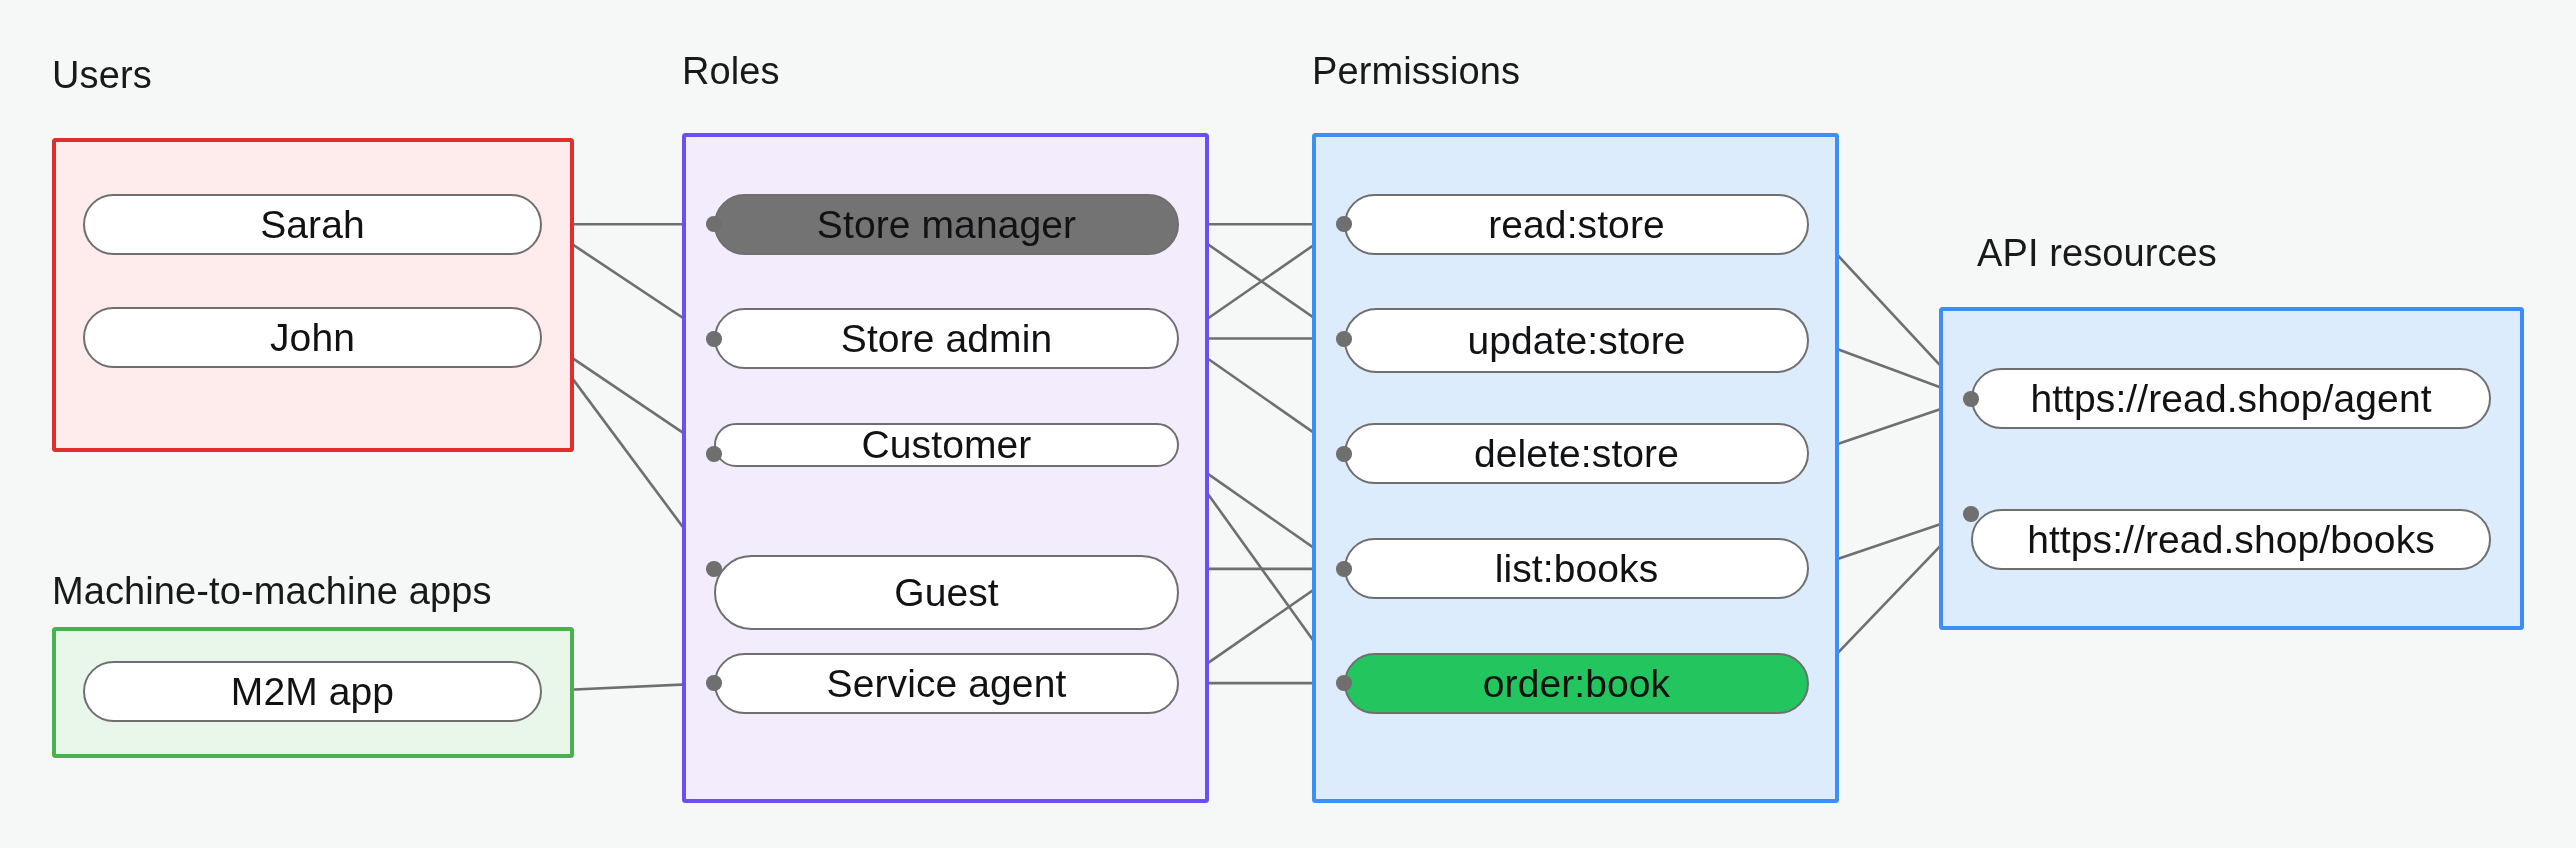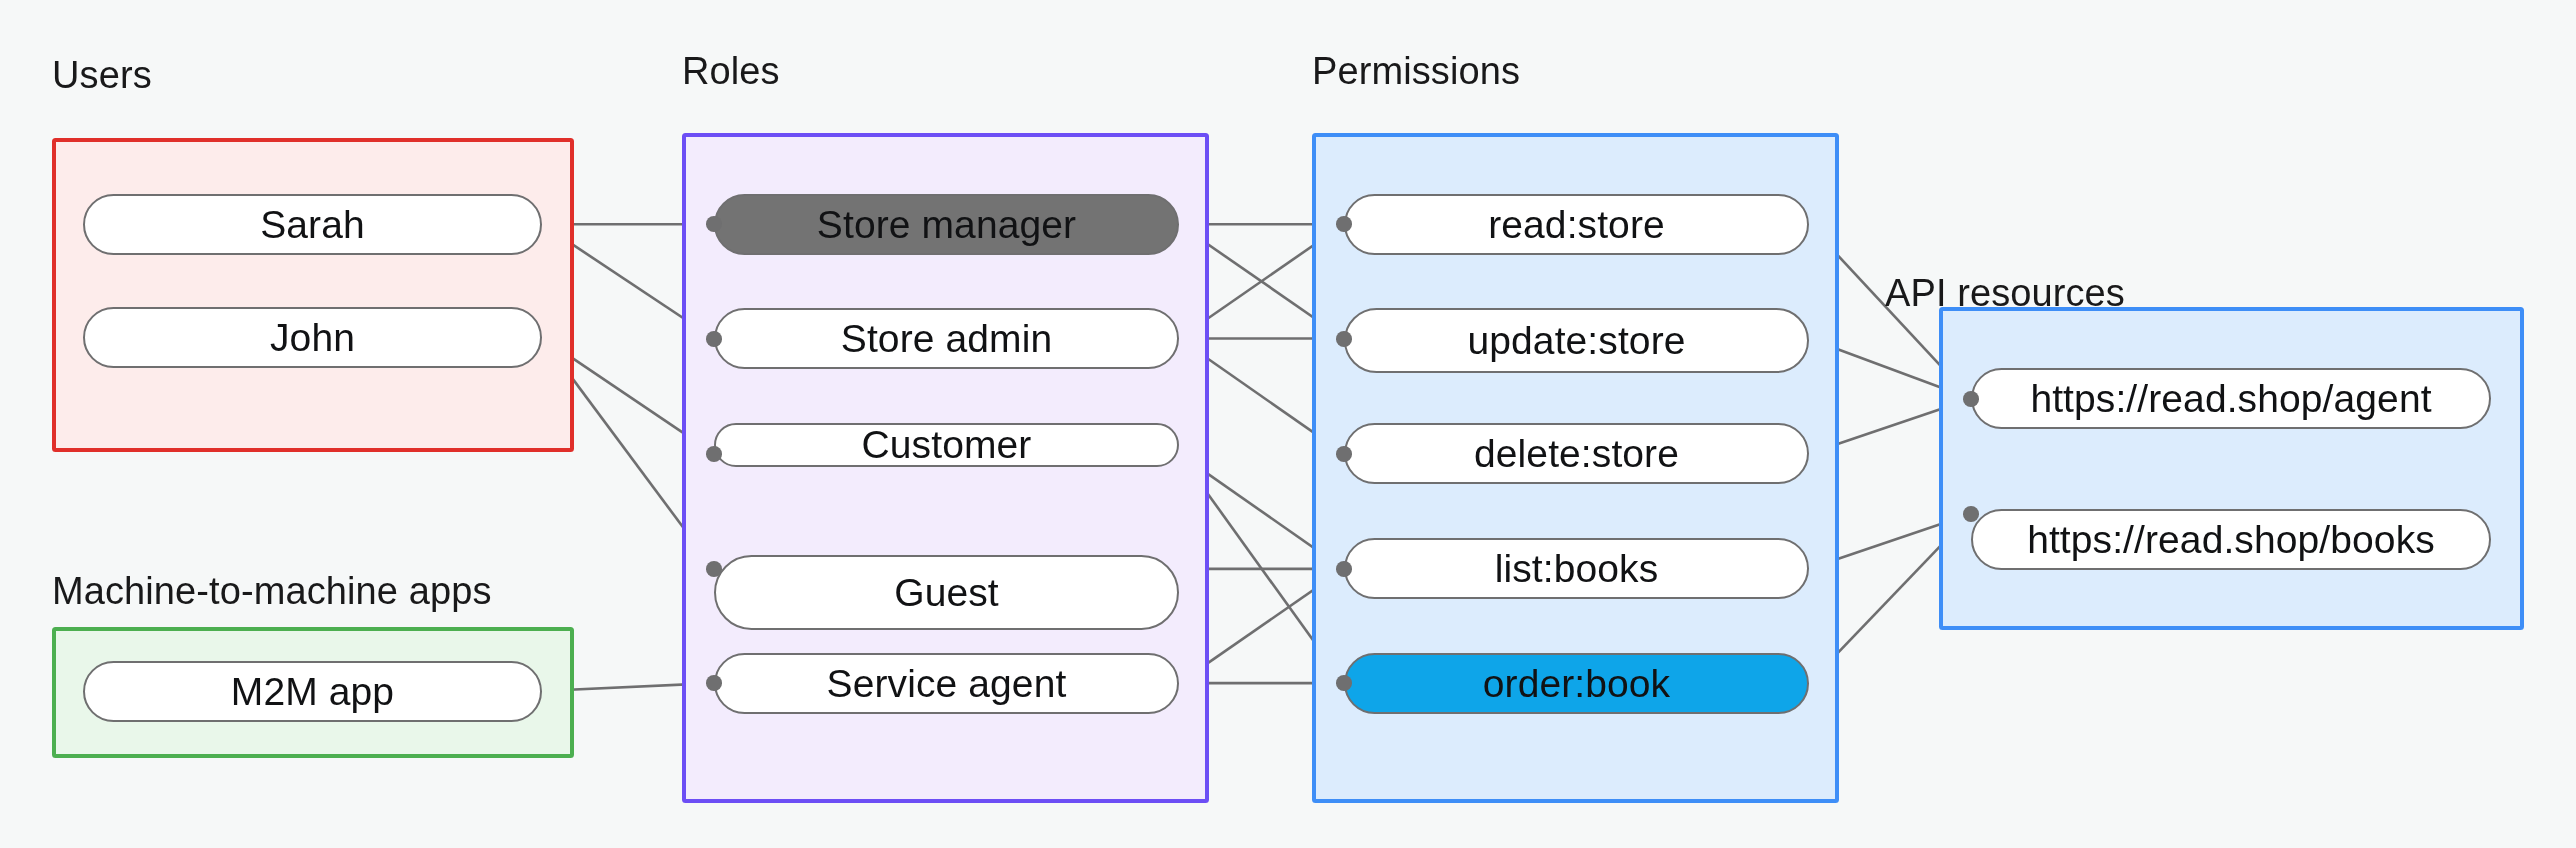--- a/index.html
+++ b/index.html
@@ -78,21 +78,21 @@
     </svg>
   <div id="groups-layer">
       <div class="grp-label" style="left: 52px; top: 56px;">Users</div>
       <div class="grp-box" style="left: 52px; top: 138px; width: 522px; height: 314px; border-color: rgb(224, 47, 42); background: rgb(253, 236, 235);"></div>
       <div class="grp-label" style="left: 52px; top: 572px;">Machine-to-machine apps</div>
       <div class="grp-box" style="left: 52px; top: 627px; width: 522px; height: 131px; border-color: rgb(76, 175, 80); background: rgb(233, 247, 234);"></div>
       <div class="grp-label" style="left: 682px; top: 52px;">Roles</div>
       <div class="grp-box" style="left: 682px; top: 133px; width: 527px; height: 670px; border-color: rgb(108, 78, 245); background: rgb(243, 236, 253);"></div>
       <div class="grp-label" style="left: 1312px; top: 52px;">Permissions</div>
       <div class="grp-box" style="left: 1312px; top: 133px; width: 527px; height: 670px; border-color: rgb(62, 142, 247); background: rgb(220, 236, 253);"></div>
-      <div class="grp-label" style="left: 1885px; top: 234px; margin-top: 40px;">API resources</div>
+      <div class="grp-label" style="left: 1977px; top: 234px;">API resources</div>
       <div class="grp-box" style="left: 1939px; top: 307px; width: 585px; height: 323px; border-color: rgb(62, 142, 247); background: rgb(220, 236, 253);"></div>
     </div>
   <div id="nodes-layer">
       <div class="node" style="left: 83px; top: 194px; width: 459px; height: 61px; border-color: rgb(111, 111, 112); background: rgb(255, 255, 255);">
         <span>Sarah</span>
       </div>
       <div class="node" style="left: 83px; top: 307px; width: 459px; height: 61px; border-color: rgb(111, 111, 112); background: rgb(255, 255, 255);">
         <span>John</span>
       </div>
       <div class="node" style="left: 83px; top: 661px; width: 459px; height: 61px; border-color: rgb(111, 111, 112); background: rgb(255, 255, 255);">
@@ -118,21 +118,21 @@
       </div>
       <div class="node" style="left: 1344px; top: 308px; width: 465px; height: 65px; border-color: rgb(111, 111, 112); background: rgb(255, 255, 255);">
         <span>update:store</span>
       </div>
       <div class="node" style="left: 1344px; top: 423px; width: 465px; height: 61px; border-color: rgb(111, 111, 112); background: rgb(255, 255, 255);">
         <span>delete:store</span>
       </div>
       <div class="node" style="left: 1344px; top: 538px; width: 465px; height: 61px; border-color: rgb(111, 111, 112); background: rgb(255, 255, 255); align-items: center;">
         <span>list:books</span>
       </div>
-      <div class="node" style="left: 1344px; top: 653px; width: 465px; height: 61px; border-color: rgb(111, 111, 112); background: #0ea5e9;">
+      <div class="node" style="left: 1344px; top: 653px; width: 465px; height: 61px; border-color: rgb(111, 111, 112); background: #22c55e;">
         <span>order:book</span>
       </div>
       <div class="node" style="left: 1971px; top: 368px; width: 520px; height: 61px; border-color: rgb(111, 111, 112); background: rgb(255, 255, 255);">
         <span>https://read.shop/agent</span>
       </div>
       <div class="node" style="left: 1971px; top: 483px; width: 520px; height: 61px; border-color: rgb(111, 111, 112); background: rgb(255, 255, 255); margin-top: 26px;">
         <span>https://read.shop/books</span>
       </div>
     </div>
   <div id="anchors-layer">

